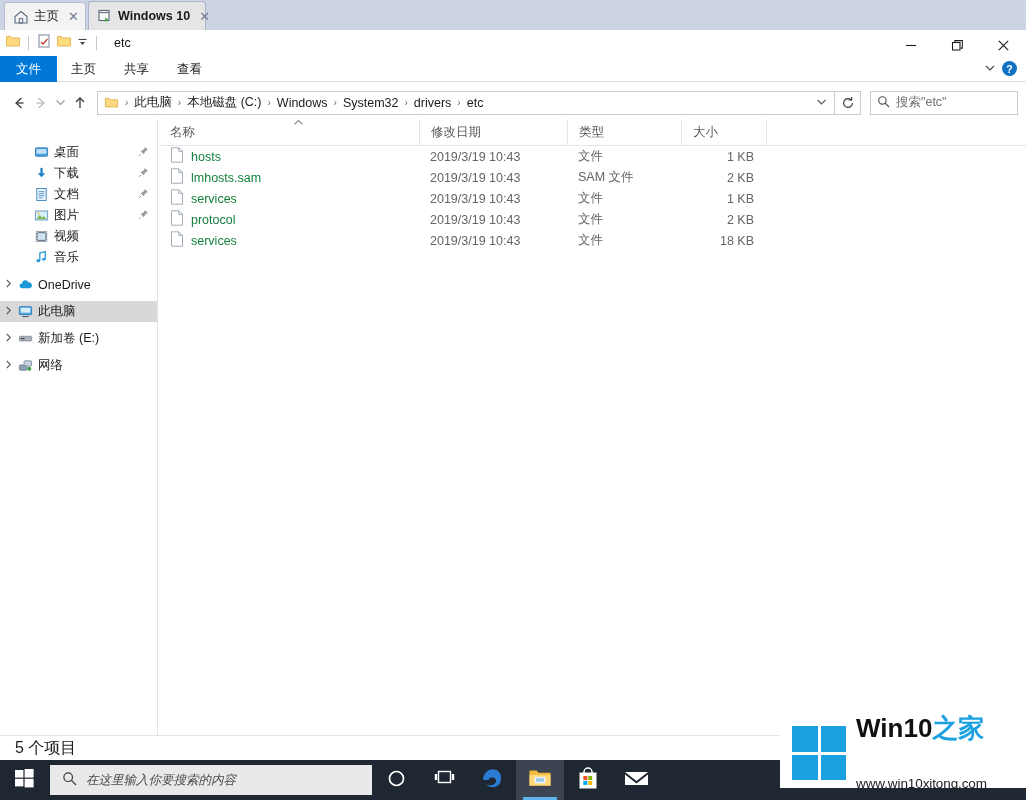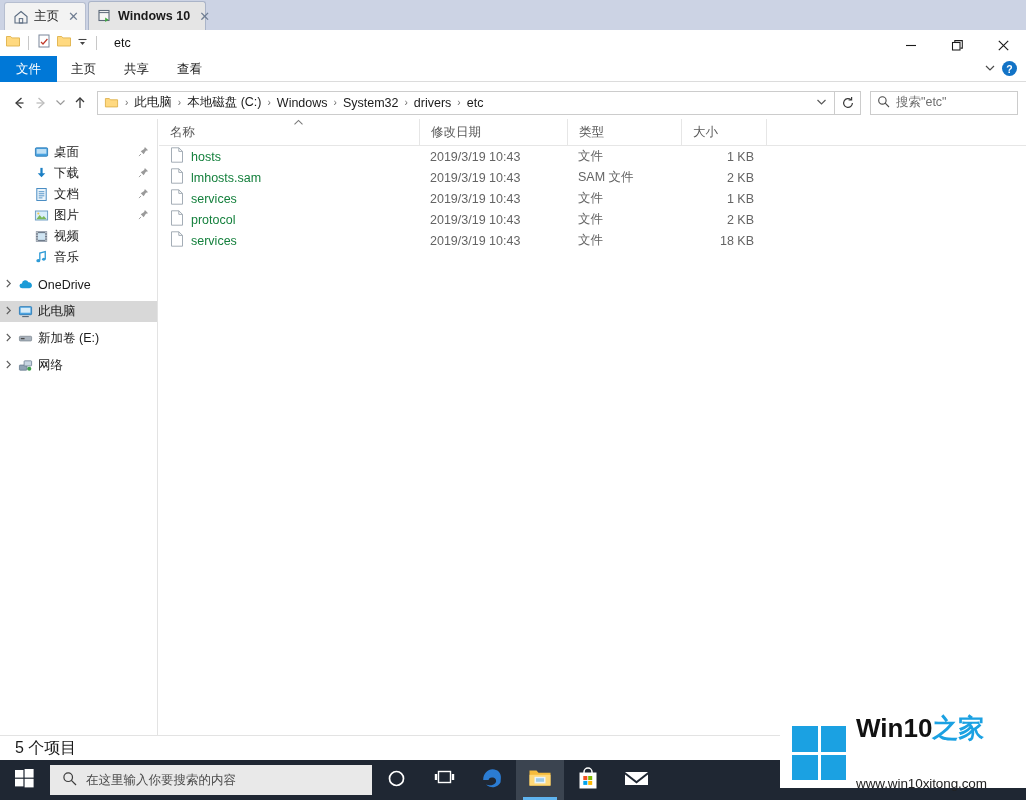--- a/index.html
+++ b/index.html
@@ -151,21 +151,21 @@
 
   
   .taskbar {
     position: absolute; left: 0; top: 760px; width: 1026px; height: 40px;
     background: #1f2733; display: flex; align-items: center;
   }
   .startbtn { width: 48px; height: 40px; display: flex; align-items: center; justify-content: center; }
   .tsearch {
     width: 322px; height: 30px; margin-left: 2px; background: #e9e9e9;
     display: flex; align-items: center; gap: 9px; padding-left: 12px;
-    font-size: 12.5px; color: #4a4a4a;
+    font-size: 12.5px; color: #4a4a4a; font-style: italic;
   }
   .tbtn { width: 48px; height: 40px; display: flex; align-items: center; justify-content: center; position: relative; }
   .tbtn.active { background: #3b4450; }
   .tbtn.active::after {
     content: ""; position: absolute; left: 7px; right: 7px; bottom: 0; height: 3px; background: #5fb4f0;
   }
   .tray { margin-left: auto; display: flex; align-items: center; padding-right: 6px; color: #e8e8e8; }
   .trayup { width: 30px; height: 40px; display: flex; align-items: center; justify-content: center; font-size: 11px; }
 
   

